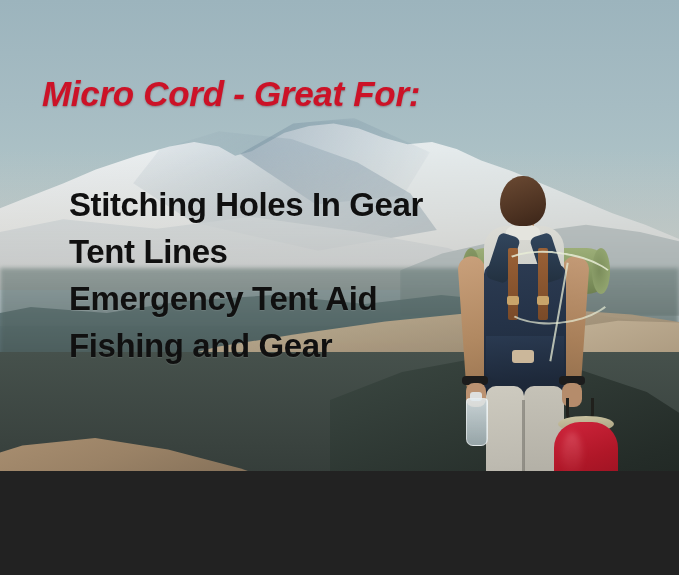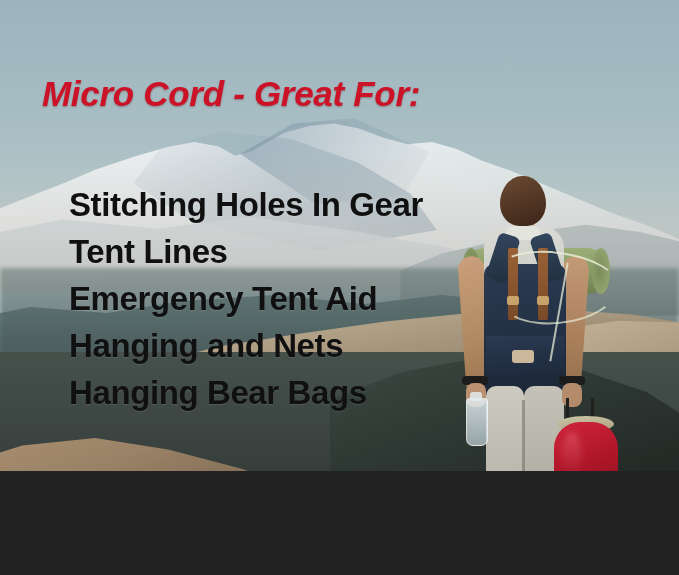--- a/index.html
+++ b/index.html
@@ -303,17 +303,16 @@
     <div class="sackHi"></div>
     <div class="sackTag"></div>
   </div>
 
   <div class="headline">Micro Cord - Great For:</div>
 
   <ul class="bullets">
     <li>Stitching Holes In Gear</li>
     <li>Tent Lines</li>
     <li>Emergency Tent Aid</li>
-    <li>Hanging and Nets</li>
-    <li>Hanging Bear Bags</li>
+    <li>Fishing and Gear</li>
   </ul>
 
 </div>
 
 </body></html>

